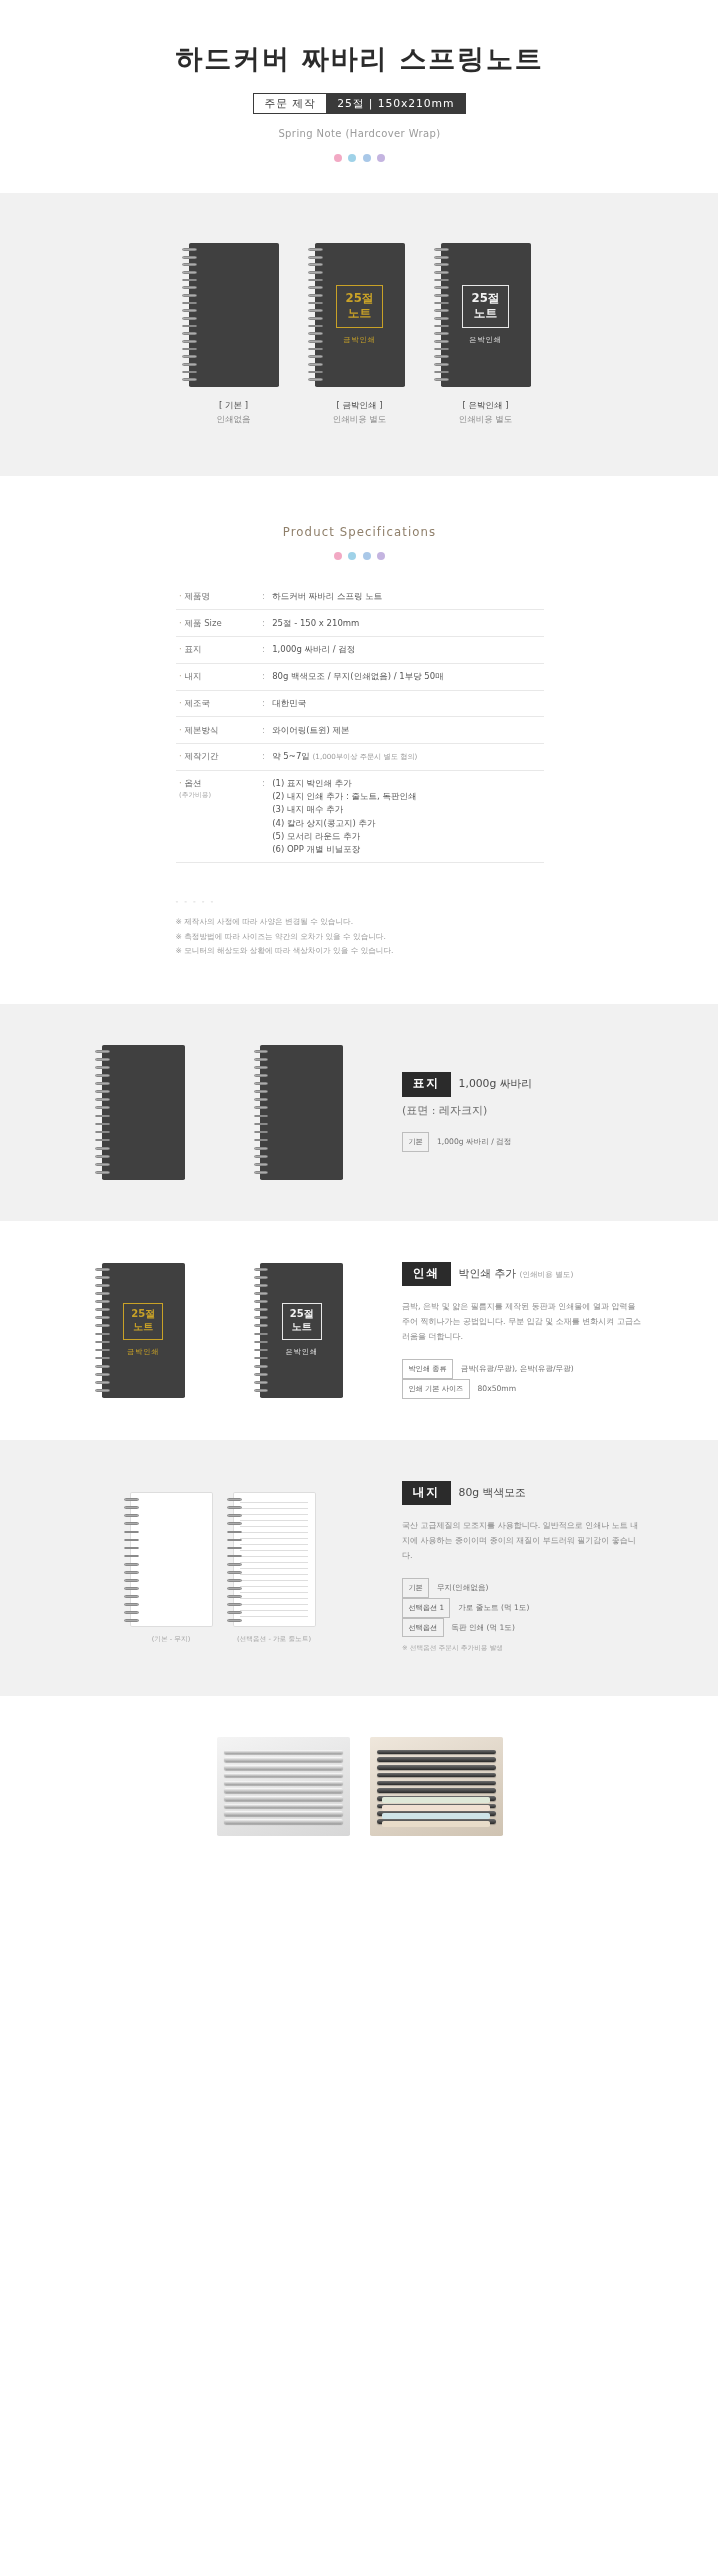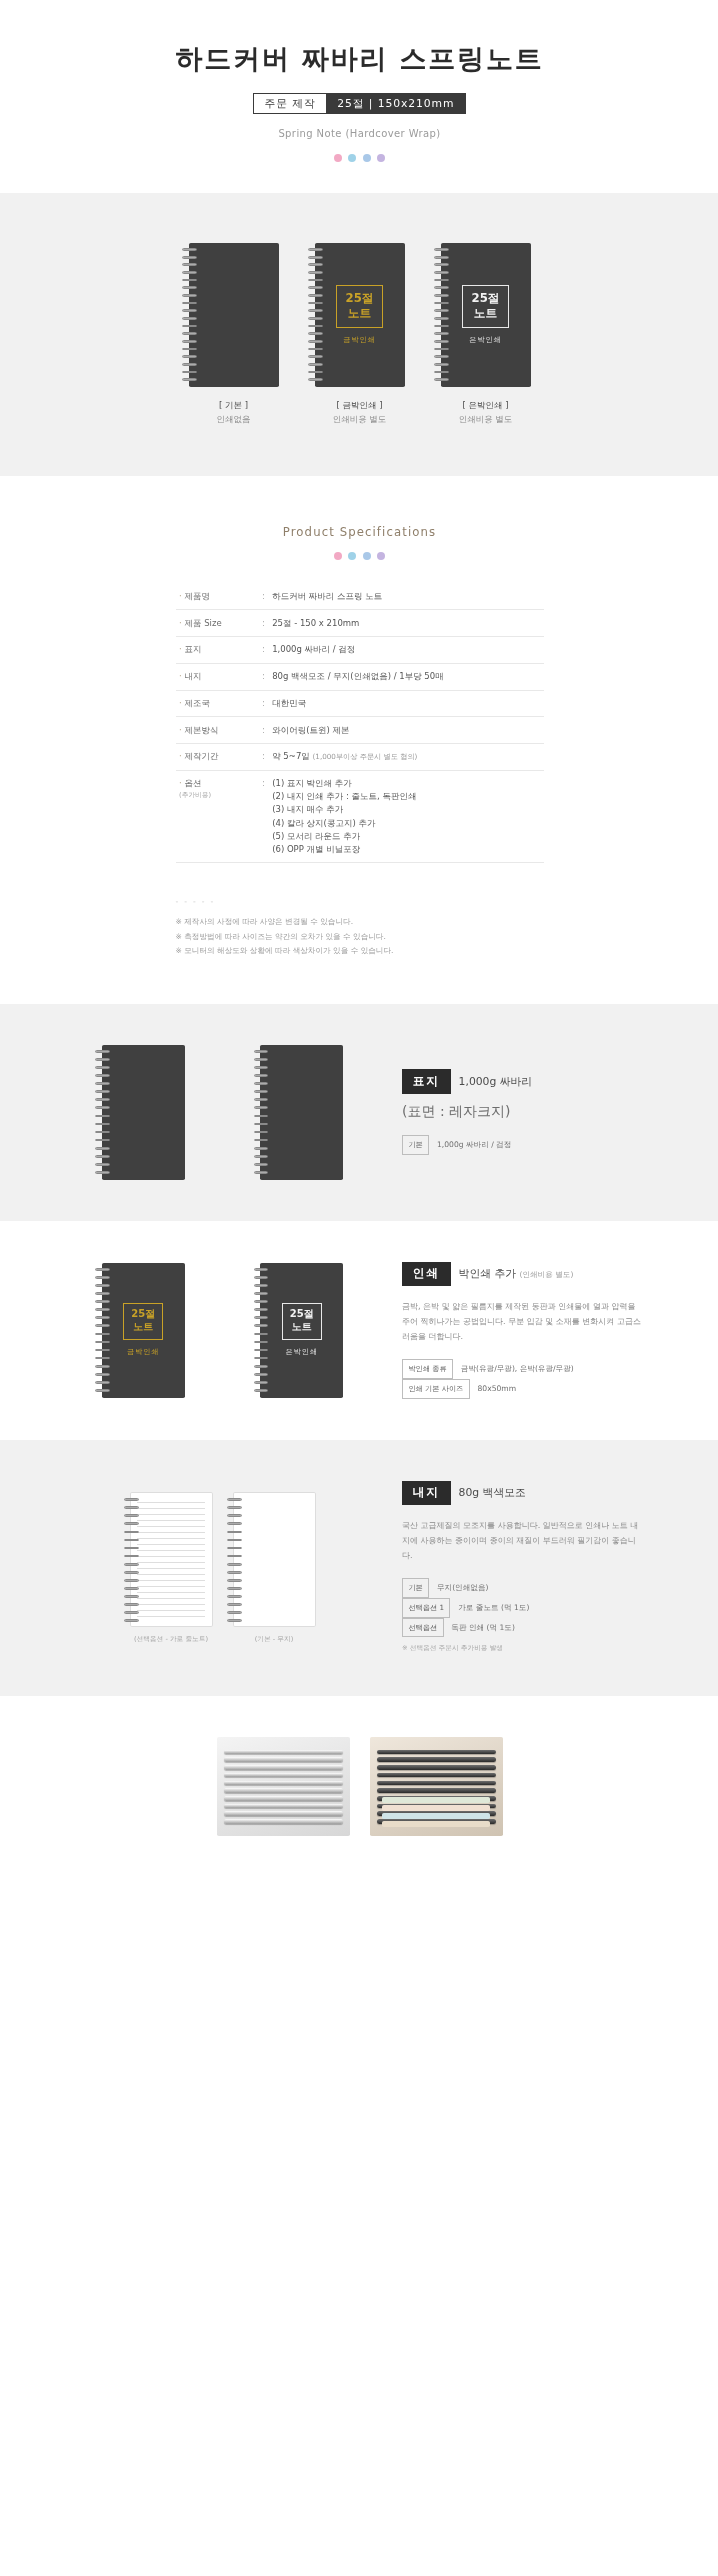--- a/index.html
+++ b/index.html
@@ -181,21 +181,21 @@
     color: #fff;
     font-size: 11.7px;
     font-weight: bold;
     padding: 4.5px 10.8px 5.4px;
     letter-spacing: 1.8px;
   }
   .tag-row { display: flex; align-items: baseline; gap: 8px; margin-bottom: 5.4px;}
   .tag-side { font-size: 10.8px; color: #4a4a4a; }
   .tag-side small { font-size: 7.6px; color: #9b9b9b; }
   .detail-lead {
-    font-size: 14px; color: #6d6d6d; margin: 3.6px 0 12.6px; line-height: 1.6;
+    font-size: 11px; color: #6d6d6d; margin: 3.6px 0 12.6px; line-height: 1.6;
   }
   .detail-body {
     font-size: 8px; color: #8a8a8a; line-height: 1.9; margin-bottom: 14.4px;
   }
   .chip-line { font-size: 7.6px; color: #6f6f6f; line-height: 2.1; }
   .chip {
     display: inline-block;
     border: 0.9px solid #bdbdbd;
     padding: 0.9px 5.4px 1.8px;
     margin-right: 5.4px;
@@ -586,44 +586,22 @@
               <i></i>
               <i></i>
               <i></i>
               <i></i>
               <i></i>
               <i></i>
               <i></i>
               <i></i>
               <i></i>
           </span>
-          <span class="lined">
-            <i></i>
-              <i></i>
-              <i></i>
-              <i></i>
-              <i></i>
-              <i></i>
-              <i></i>
-              <i></i>
-              <i></i>
-              <i></i>
-              <i></i>
-              <i></i>
-              <i></i>
-              <i></i>
-              <i></i>
-              <i></i>
-              <i></i>
-              <i></i>
-              <i></i>
-              <i></i>
-          </span>
-        </div>
-        <div class="vis-caption">(선택옵션 - 가로 줄노트)</div>
+        </div>
+        <div class="vis-caption">(기본 - 무지)</div>
       </div>
       <div class="vis-col">
         <div class="book white" style="width:83px;height:135px">
           <span class="spiral" style="height:124px">
             <i></i>
               <i></i>
               <i></i>
               <i></i>
               <i></i>
               <i></i>
@@ -631,22 +609,44 @@
               <i></i>
               <i></i>
               <i></i>
               <i></i>
               <i></i>
               <i></i>
               <i></i>
               <i></i>
               <i></i>
           </span>
-        </div>
-        <div class="vis-caption">(기본 - 무지)</div>
+          <span class="lined">
+            <i></i>
+              <i></i>
+              <i></i>
+              <i></i>
+              <i></i>
+              <i></i>
+              <i></i>
+              <i></i>
+              <i></i>
+              <i></i>
+              <i></i>
+              <i></i>
+              <i></i>
+              <i></i>
+              <i></i>
+              <i></i>
+              <i></i>
+              <i></i>
+              <i></i>
+              <i></i>
+          </span>
+        </div>
+        <div class="vis-caption">(선택옵션 - 가로 줄노트)</div>
       </div>
     </div>
     <div class="detail-text">
       <div class="tag-row">
         <span class="tag">내지</span>
         <span class="tag-side">80g 백색모조</span>
       </div>
       <div class="detail-body" style="margin-top:12.6px">국산 고급제질의 모조지를 사용합니다. 일반적으로 인쇄나 노트 내지에 사용하는 종이이며 종이의 재질이 부드러워 필기감이 좋습니다.</div>
       <div class="chip-line">
         <span class="chip">기본</span>

